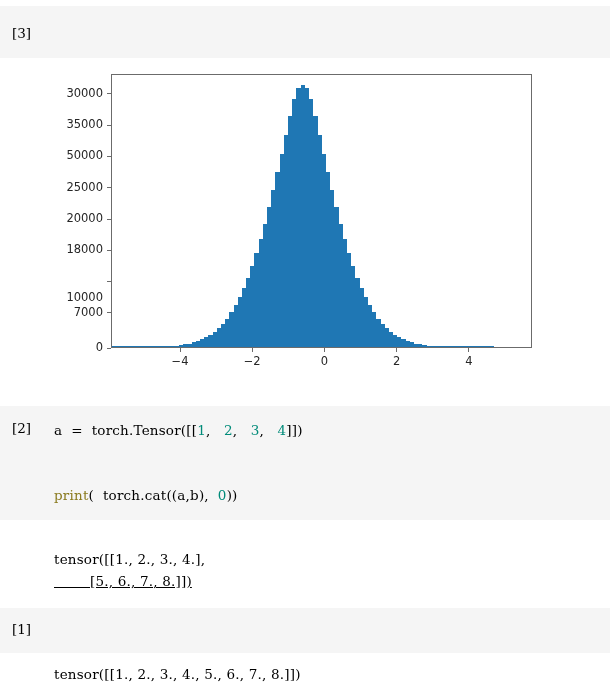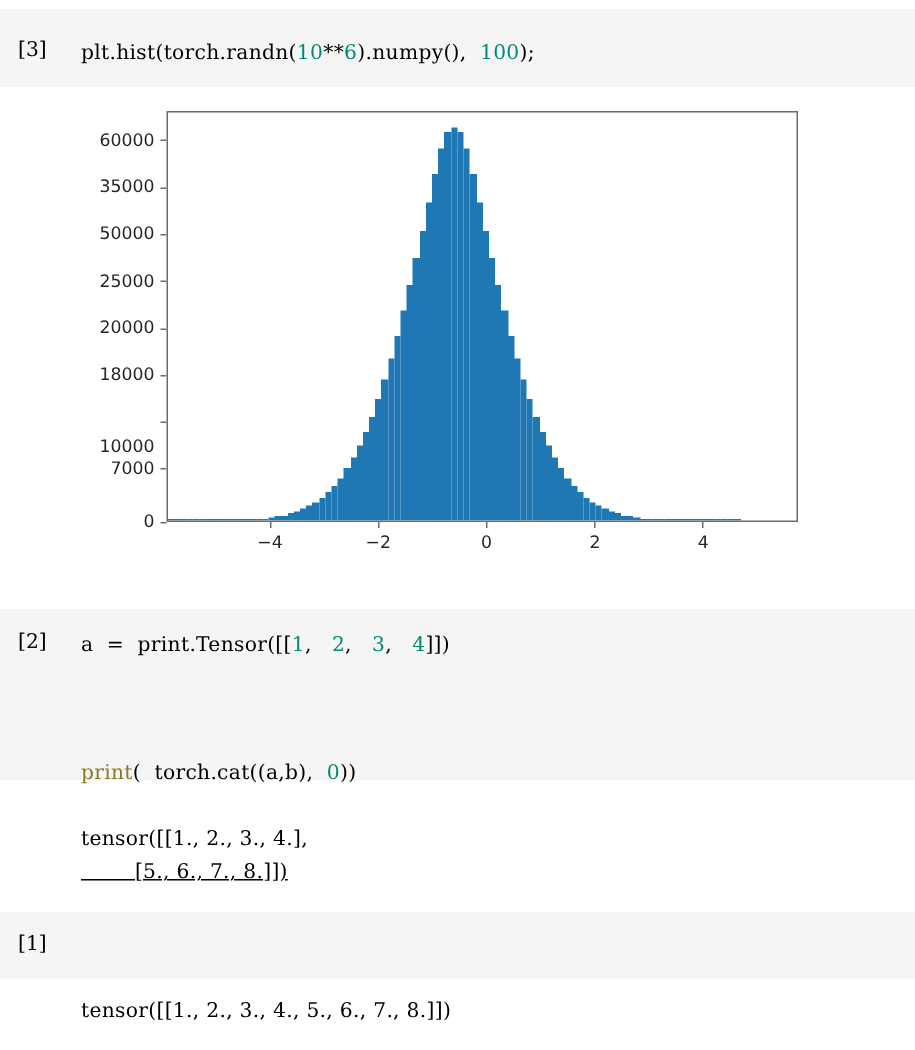--- a/index.html
+++ b/index.html
@@ -167,21 +167,20 @@
 </style>
 </head>
 <body>
 
 <div class="notebook">
 
   <div class="top-strip"></div>
 
   <div class="cell-input" style="top:6px; height:52px;">
     <div class="prompt" style="top:19px;">[3]</div>
-    <div class="code" style="top:19px;"><span class="tok-plain">plt.hist(torch.randn(</span><span class="tok-num">10</span><span class="tok-plain">**</span><span class="tok-num">6</span><span class="tok-plain">).numpy(),  </span><span class="tok-num">100</span><span class="tok-plain">);</span></div>
   </div>
 
   <div class="figure">
 
     <div class="ytick-label-wrap" style="top:282px;">
       <div class="ytick-label">0</div>
     </div>
     <div class="ytick-mark" style="top:289.5px;"></div>
 
     <div class="ytick-label-wrap" style="top:247px;">
@@ -213,21 +212,21 @@
       <div class="ytick-label">50000</div>
     </div>
     <div class="ytick-mark" style="top:97.9px;"></div>
 
     <div class="ytick-label-wrap" style="top:59px;">
       <div class="ytick-label">35000</div>
     </div>
     <div class="ytick-mark" style="top:66.6px;"></div>
 
     <div class="ytick-label-wrap" style="top:28px;">
-      <div class="ytick-label">60000</div>
+      <div class="ytick-label">30000</div>
     </div>
     <div class="ytick-mark" style="top:35.3px;"></div>
 
     <div class="axes-frame">
       <div class="bars" id="bars-container">
           <div class="bar" style="left: 0px; width: 4.54px; height: 0.6px; background: rgb(31, 119, 180);"></div>
           <div class="bar" style="left: 4.19px; width: 4.54px; height: 0.6px; background: rgb(31, 119, 180);"></div>
           <div class="bar" style="left: 8.38px; width: 4.54px; height: 0.6px; background: rgb(31, 119, 180);"></div>
           <div class="bar" style="left: 12.57px; width: 4.54px; height: 0.6px; background: rgb(31, 119, 180);"></div>
           <div class="bar" style="left: 16.76px; width: 4.54px; height: 0.6px; background: rgb(31, 119, 180);"></div>
@@ -331,23 +330,23 @@
 
     <div class="xtick-mark" style="left:396.1px;"></div>
     <div class="xtick-label" style="left:396.6px;">2</div>
 
     <div class="xtick-mark" style="left:468.3px;"></div>
     <div class="xtick-label" style="left:468.8px;">4</div>
   </div>
 
   <div class="cell-input" style="top:406px; height:114px;">
     <div class="prompt" style="top:14px;">[2]</div>
-    <div class="code" style="top:14px;"><span class="tok-plain">a  =  print.Tensor([[</span><span class="tok-num">1</span><span class="tok-plain">,   </span><span class="tok-num">2</span><span class="tok-plain">,   </span><span class="tok-num">3</span><span class="tok-plain">,   </span><span class="tok-num">4</span><span class="tok-plain">]])</span>
+    <div class="code" style="top:14px;"><span class="tok-plain">a  =  torch.Tensor([[</span><span class="tok-num">1</span><span class="tok-plain">,   </span><span class="tok-num">2</span><span class="tok-plain">,   </span><span class="tok-num">3</span><span class="tok-plain">,   </span><span class="tok-num">4</span><span class="tok-plain">]])</span>
 </div>
-    <div class="code" style="top:79px;margin-top:20px;"><span class="tok-bi">print</span><span class="tok-plain">(  torch.cat((a,b),  </span><span class="tok-num">0</span><span class="tok-plain">))</span></div>
+    <div class="code" style="top:79px;"><span class="tok-bi">print</span><span class="tok-plain">(  torch.cat((a,b),  </span><span class="tok-num">0</span><span class="tok-plain">))</span></div>
   </div>
 
   <div class="cell-output" style="top:532px; height:70px;">
     <div class="outtext" style="top:16px;">tensor([[1., 2., 3., 4.],</div>
     <div class="outtext" style="top:38px;text-decoration:underline;">        [5., 6., 7., 8.]])</div>
   </div>
 
   <div class="cell-input" style="top:608px; height:45px;">
     <div class="prompt" style="top:13px;">[1]</div>
   </div>

